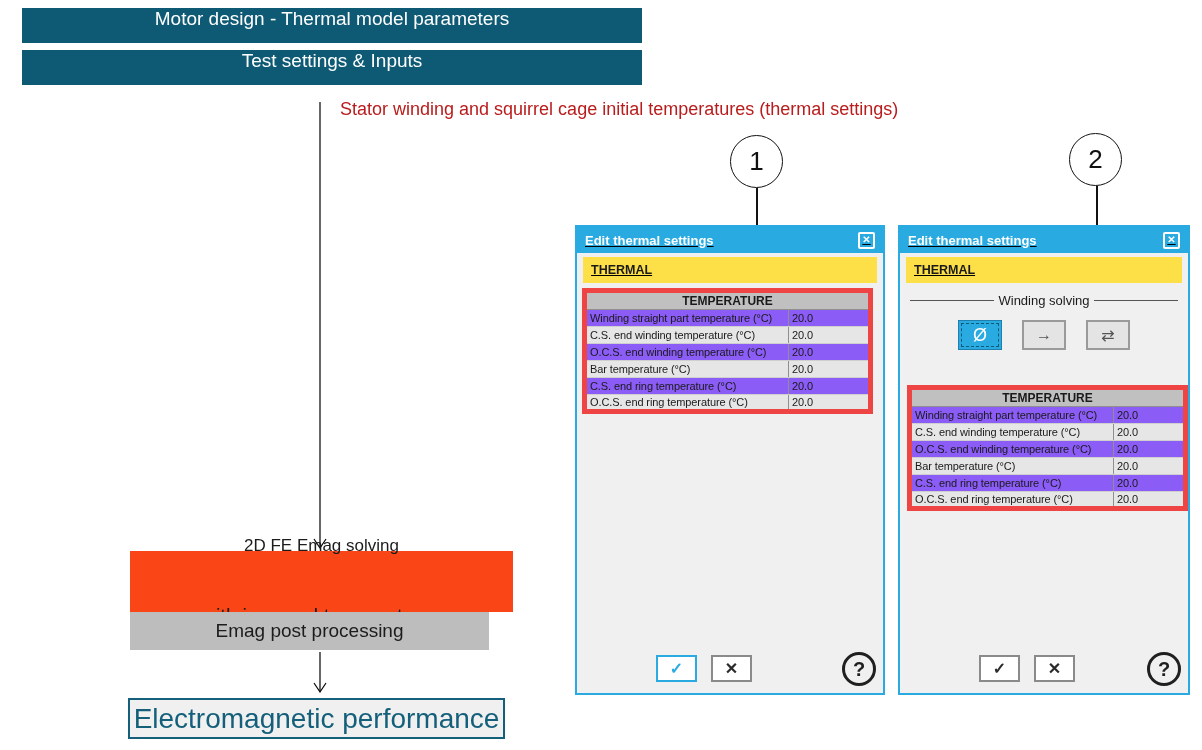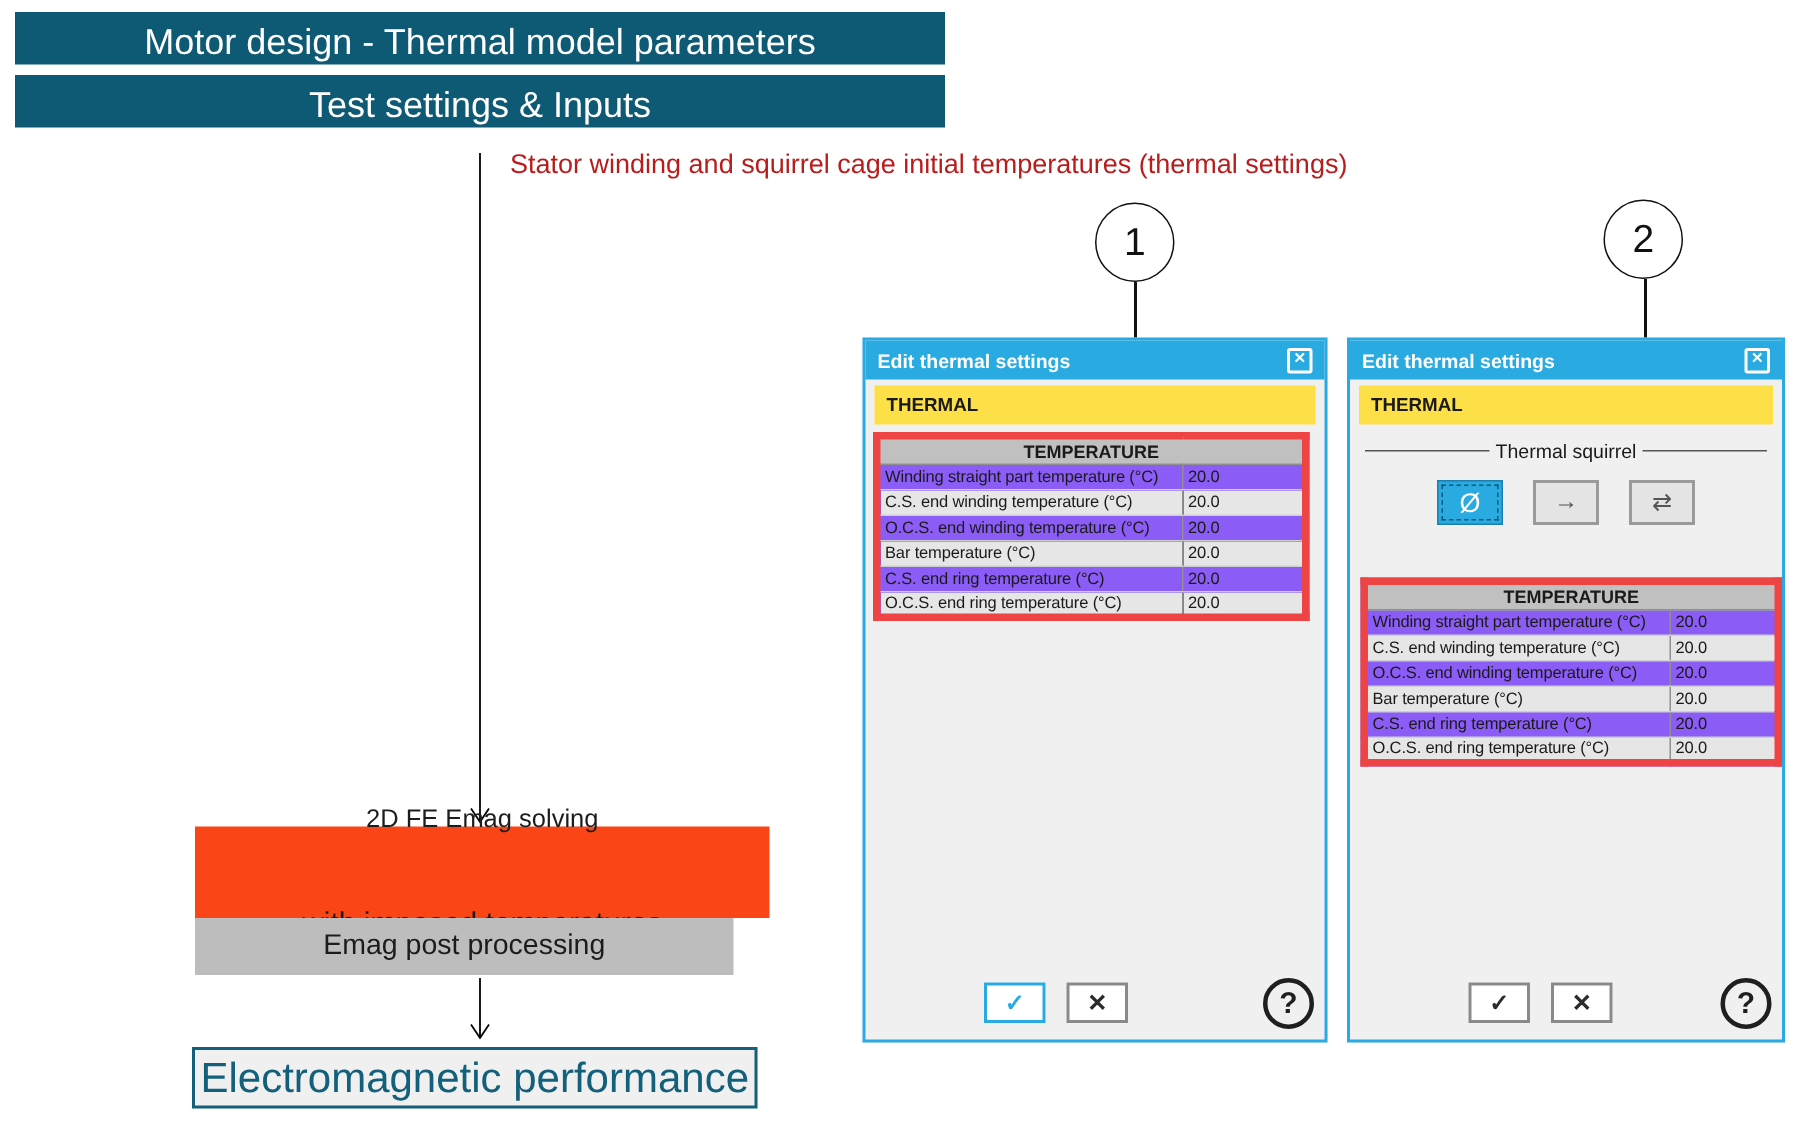--- a/index.html
+++ b/index.html
@@ -1,21 +1,21 @@
 <!DOCTYPE html>
 <html><head>
 <meta charset="utf-8">
 <style>
   * { margin:0; padding:0; box-sizing:border-box; }
   body { font-family:"Liberation Sans", sans-serif; background:#fff; }
   .canvas { position:relative; width:1202px; height:750px; background:#fff; overflow:hidden; }
 
   
-  .hdr-bar { position:absolute; left:10px; width:620px; height:35px; background:#0E5A75;
-             color:#fff; font-size:24px; display:flex; align-items:flex-end; justify-content:center; }
+  .hdr-bar { position:absolute; left:22px; width:620px; height:35px; background:#0E5A75;
+             color:#fff; font-size:19px; display:flex; align-items:flex-start; justify-content:center; }
   .hdr-bar.one { top:8px; }
   .hdr-bar.two { top:50px; }
 
   
   .annotation { position:absolute; left:340px; top:99px; font-size:18px; color:#b91c1c; white-space:nowrap; }
   .arrow { position:absolute; }
   .emag-box { position:absolute; left:130px; top:551px; width:383px; height:61px; background:#FA4616;
               color:#1c1c1c; display:flex; flex-direction:column; align-items:center; justify-content:center; }
   .emag-box .l1 { font-size:17px; line-height:1.25; }
   .emag-box .l2 { font-size:20px; line-height:1.2;margin-top:47px; }
@@ -26,21 +26,21 @@
               display:flex; align-items:center; justify-content:center; }
 
   
   .callout-circle { position:absolute; width:53px; height:53px; border:1.5px solid #111; border-radius:50%;
                     background:#fff; display:flex; align-items:center; justify-content:center;
                     font-size:26px; color:#111; }
   .callout-line { position:absolute; width:1.5px; background:#111; }
   .callout-dot { position:absolute; width:11px; height:11px; background:#111; border-radius:50%; }
 
   
-  .dialog { position:absolute; top:225px; height:470px; background:#F0F0F0; border:2px solid #29ABE2; }
+  .dialog { position:absolute; top:225px; height:470px; background:#F0F0F0; border:2px solid #29ABE2;text-decoration:underline; }
   .dlg1 { left:575px; width:310px; }
   .dlg2 { left:898px; width:292px; }
   .dlg-title { height:26px; background:#29ABE2; color:#fff; font-weight:bold; font-size:13px;
                display:flex; align-items:center; padding:0 8px; }
   .dlg-close { margin-left:auto; width:17px; height:17px; border:2px solid #fff; border-radius:2px;
                color:#fff; font-size:10px; font-weight:bold; line-height:12px; text-align:center; cursor:pointer; }
   .dlg-section { margin:4px 6px 0 6px; height:26px; background:#fde047; color:#1a1a1a;
                  font-weight:bold; font-size:12.5px; display:flex; align-items:center; padding:0 8px; }
 
   table.params { position:absolute; border-collapse:collapse; background:#8b5cf6;
@@ -188,21 +188,21 @@
     <div class="dlg-title">
       <span>Edit thermal settings</span>
       <span class="dlg-close">✕</span>
     </div>
     <div class="dlg-section">
       <span>THERMAL</span>
     </div>
 
     <div class="solve-legend">
       <div class="line"></div>
-      <span class="txt">Thermal squirrel</span>
+      <span class="txt">Winding solving</span>
       <div class="line"></div>
     </div>
     <div class="solve-btns">
       <div class="solve-btn selected">
         <span>Ø</span>
       </div>
       <div class="solve-btn">
         <span>→</span>
       </div>
       <div class="solve-btn">

